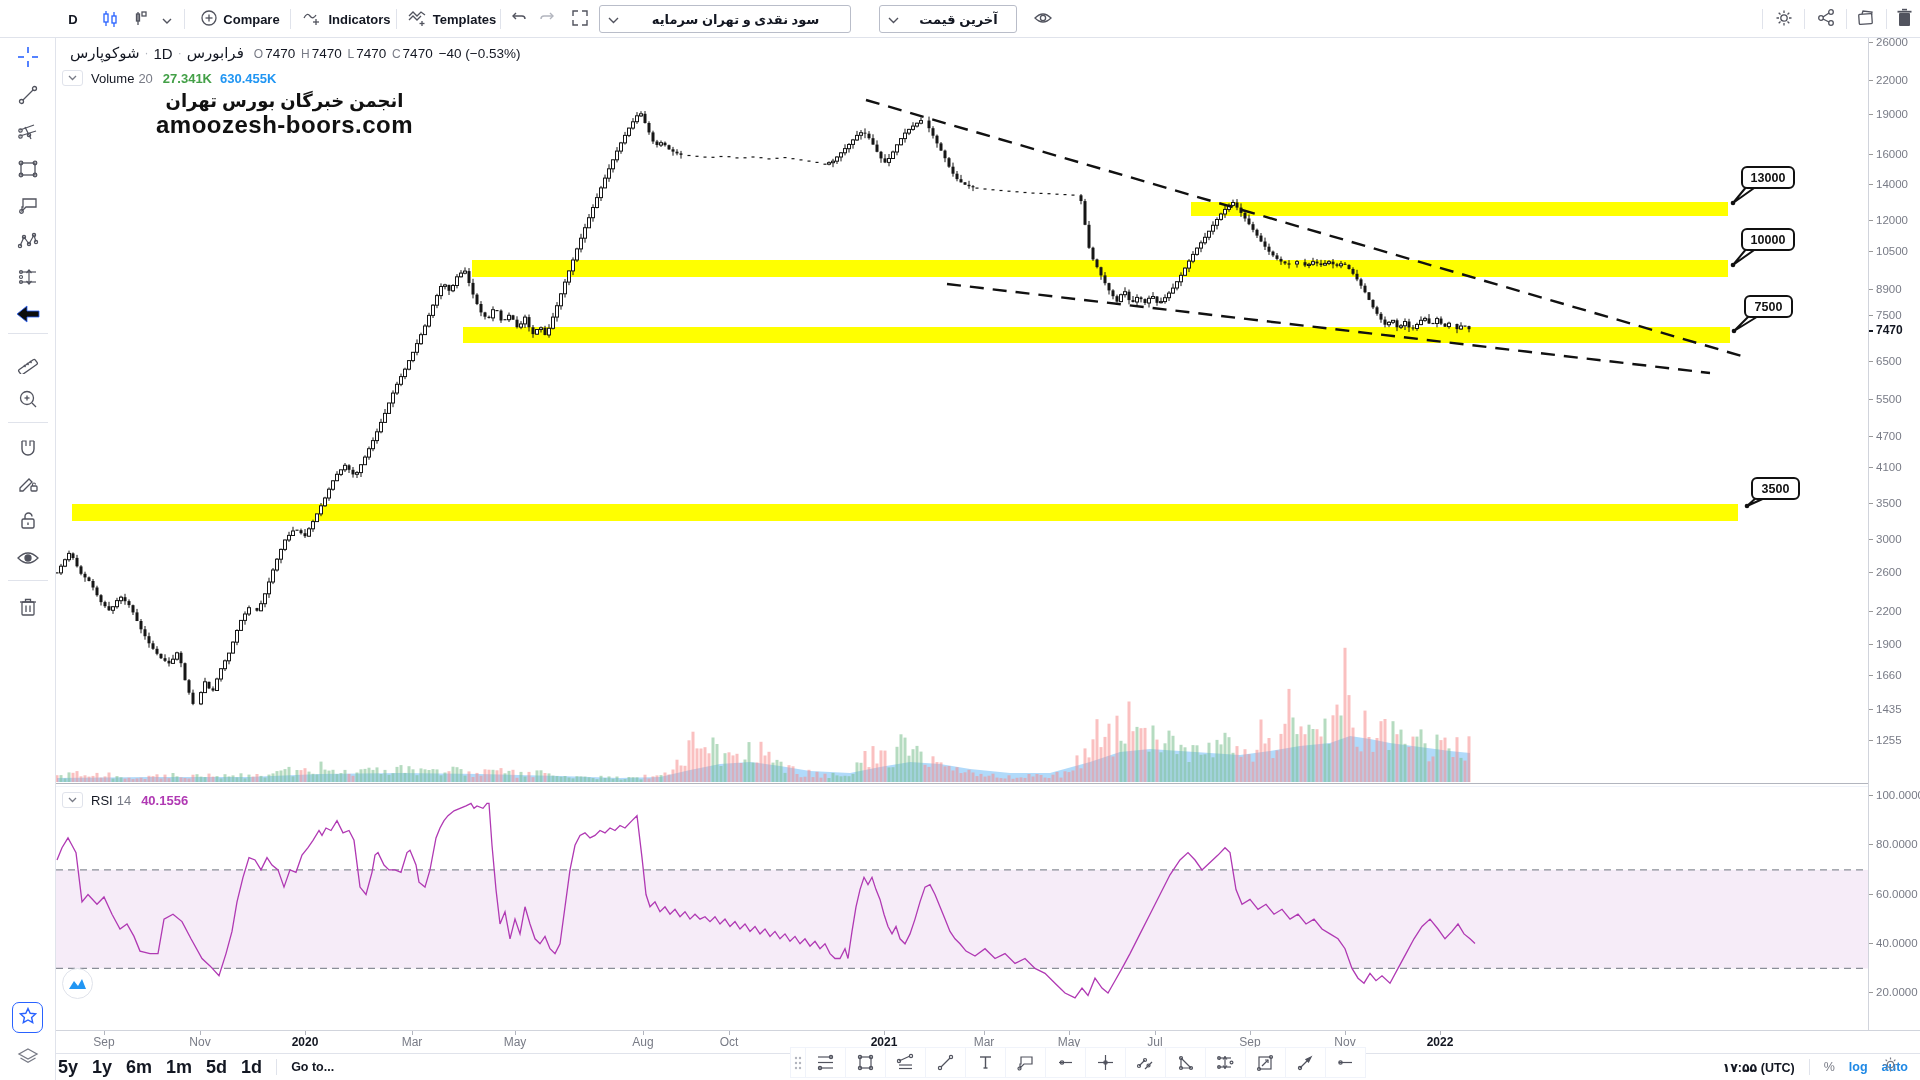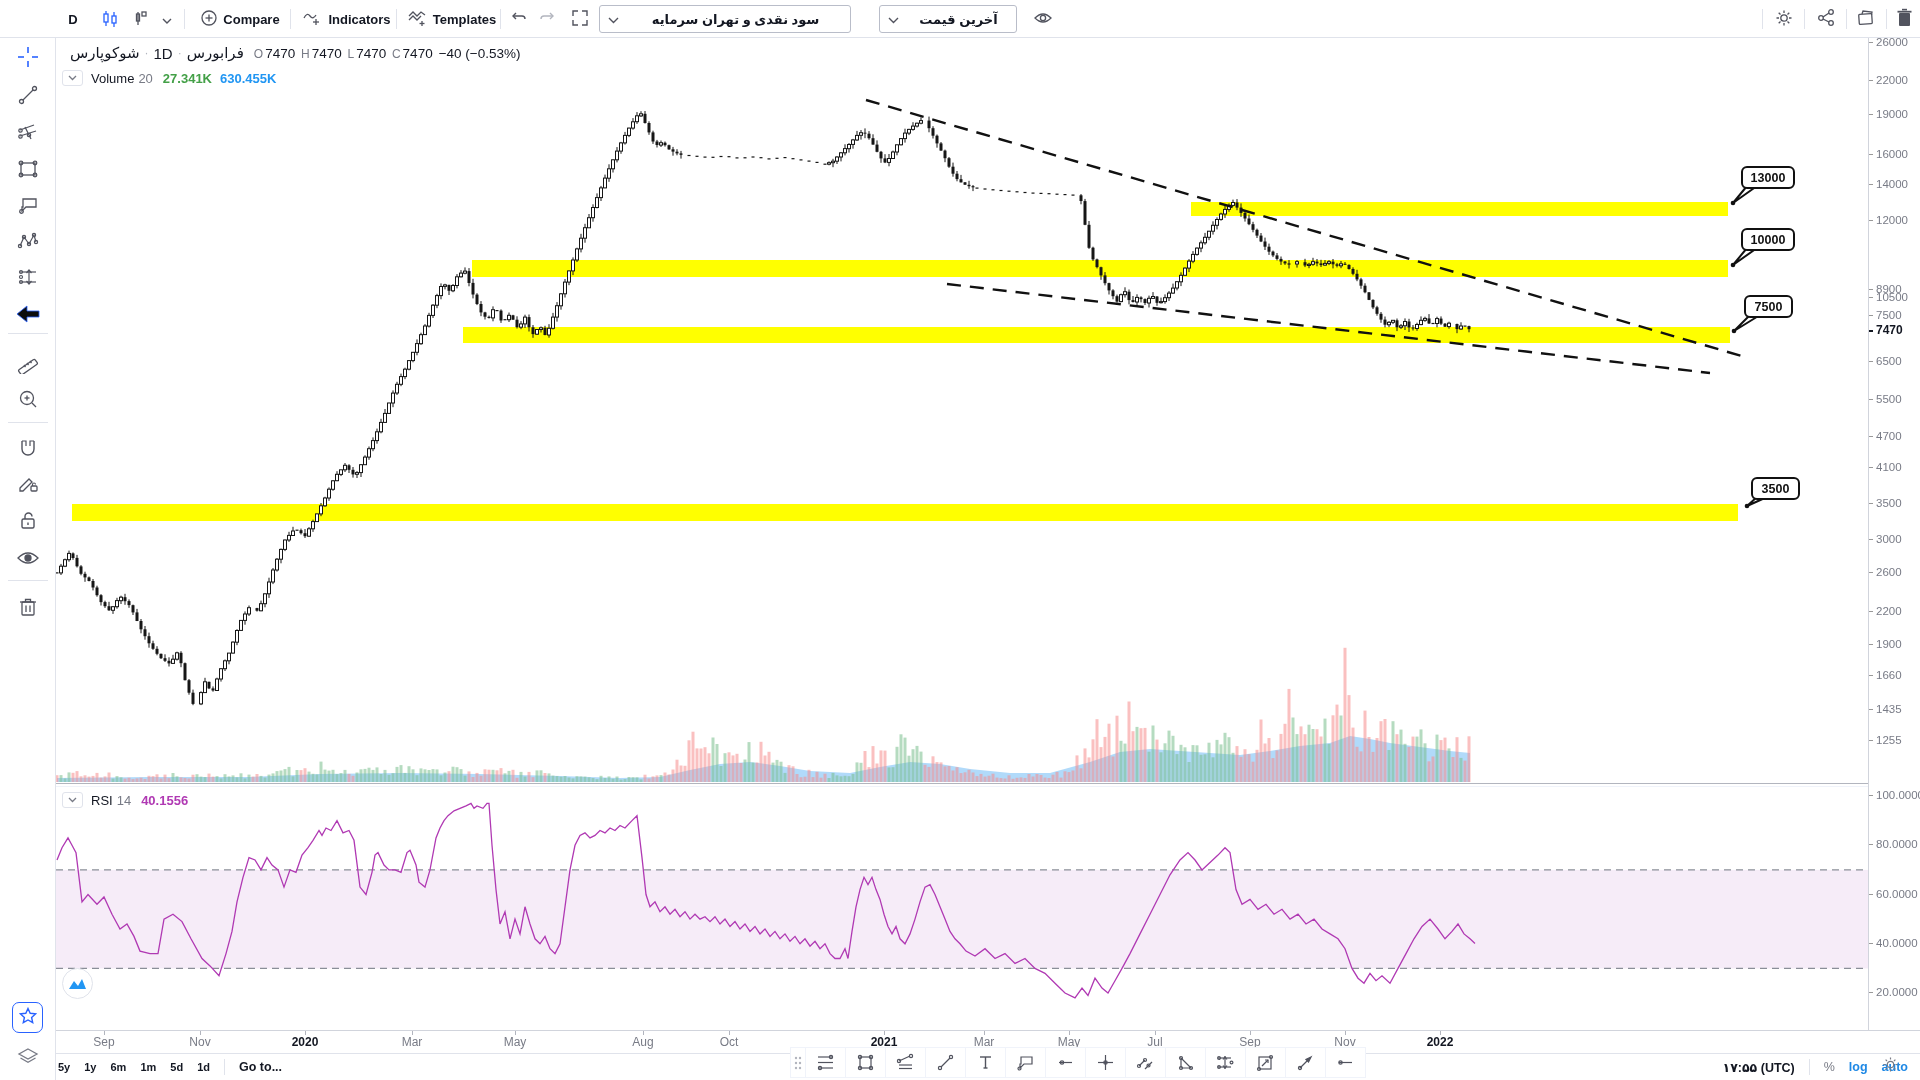--- a/index.html
+++ b/index.html
@@ -68,21 +68,21 @@
   .time-axis { position:absolute; left:0; top:1030px; width:1920px; height:23px; background:#fff;
                border-top:1px solid #d1d4dc; z-index:8; cursor:ew-resize; }
   .ta-label { position:absolute; top:4px; transform:translateX(-50%); font-size:12px; color:#787b86; }
   .ta-label.major { color:#131722; font-weight:bold; }
   .ta-tick { position:absolute; top:0; width:1px; height:4px; background:#b2b5be; }
 
   
   .bottom-bar { position:absolute; left:0; top:1053px; width:1920px; height:27px; background:#fff;
                 border-top:1px solid #e0e3eb; z-index:9; }
   .range-group { position:absolute; left:58px; top:0; height:26px; display:flex; align-items:center; gap:14px; }
-  .range-btn { font-size:11px; font-weight:bold; color:#131722; cursor:pointer; }
+  .range-btn { font-size:18px; font-weight:bold; color:#131722; cursor:pointer; }
   .goto-btn { font-size:12.5px; font-weight:bold; color:#131722; cursor:pointer; }
   .bb-sep { width:1px; height:16px; background:#e0e3eb; }
   .bb-right { position:absolute; right:12px; top:0; height:26px; display:flex; align-items:center; gap:14px; }
   .clock { font-size:12.5px; font-weight:600; color:#131722; cursor:pointer; }
   .pct-btn { font-size:12.5px; color:#787b86; cursor:pointer; }
   .log-btn,.auto-btn { font-size:12.5px; font-weight:600; color:#1e88e5; cursor:pointer; }
 
   
   .fav-bar { position:absolute; left:790px; top:1047px; height:31px; background:#fff; display:flex;
              align-items:center; z-index:12; border:1px solid #f0f3fa; }
@@ -1369,20 +1369,24 @@
         <svg width="9" height="6" viewBox="0 0 9 6" fill="none" stroke="#787b86" stroke-width="1.3">
           <polyline points="1,1 4.5,4.5 8,1"></polyline>
         </svg>
       </span>
     <span class="ind-title">Volume</span>
     <span class="ind-len">20</span>
     <span class="vol-v1" id="vol-v1" style="color: rgb(67, 160, 71);">27.341K</span>
     <span class="vol-v2" id="vol-v2" style="color: rgb(33, 150, 243);">630.455K</span>
   </div>
 
+  <div class="watermark">
+    <div class="wm1">انجمن خبرگان بورس تهران</div>
+    <div class="wm2">amoozesh-boors.com</div>
+  </div>
 
   <div class="pane-sep"></div>
   <div class="pane-sep2"></div>
 
   <div class="rsi-pane">
     <svg id="rsi-svg" width="1812" height="243">
         <rect x="0" y="82.9" width="1812" height="98.5" fill="rgba(171,71,188,0.10)"></rect>
         <line x1="0" y1="82.9" x2="1812" y2="82.9" stroke="#8a8e98" stroke-width="1.1" stroke-dasharray="7,5"></line>
         <line x1="0" y1="181.4" x2="1812" y2="181.4" stroke="#8a8e98" stroke-width="1.1" stroke-dasharray="7,5"></line>
         <polyline points="1.0,73.0 6.0,60.7 12.0,50.9 16.0,58.3 20.0,65.6 26.0,114.9 32.0,107.5 41.0,117.3 48.0,110.0 56.0,127.2 64.0,142.0 71.0,137.0 78.0,149.4 84.0,164.1 94.0,166.6 102.0,166.6 108.0,132.1 117.0,127.2 126.0,134.6 135.0,151.8 146.0,171.5 154.0,178.9 163.0,188.8 170.0,166.6 176.0,144.4 181.0,114.9 187.0,90.3 193.0,70.6 199.0,73.0 205.0,82.9 211.0,70.6 216.0,78.0 222.0,82.9 228.0,100.1 234.0,82.9 240.0,85.3 246.0,68.1 252.0,60.7 257.0,53.3 263.0,43.5 266.0,48.4 270.0,41.0 275.0,43.5 281.0,33.6 287.0,45.9 293.0,43.5 298.0,53.3 304.0,100.1 310.0,107.5 316.0,85.3 319.0,68.1 322.0,65.6 328.0,78.0 333.0,82.9 339.0,82.9 345.0,85.3 351.0,65.6 354.0,63.2 357.0,70.6 360.0,78.0 363.0,95.2 369.0,100.1 374.0,82.9 380.0,50.9 384.0,41.0 388.0,33.6 392.0,28.7 398.0,23.8 404.0,21.3 410.0,18.9 415.0,16.4 418.0,21.3 421.0,18.9 427.0,21.3 431.0,16.4 433.0,16.4 436.0,58.3 440.0,102.6 444.0,137.0 449.0,124.7 454.0,151.8 459.0,132.1 464.0,146.9 469.0,119.8 474.0,137.0 479.0,151.8 484.0,156.8 489.0,149.4 494.0,161.7 499.0,166.6 504.0,156.8 509.0,119.8 514.0,82.9 519.0,58.3 524.0,48.4 529.0,45.9 534.0,50.9 539.0,48.4 544.0,43.5 549.0,45.9 554.0,41.0 559.0,43.5 564.0,38.5 569.0,41.0 576.0,33.6 581.0,28.7 586.0,70.6 590.0,107.5 594.0,119.8 599.0,114.9 604.0,124.7 609.0,119.8 614.0,127.2 619.0,122.3 624.0,129.7 629.0,124.7 634.0,132.1 639.0,127.2 644.0,132.1 649.0,129.7 654.0,134.6 659.0,129.7 664.0,137.0 669.0,132.1 674.0,139.5 679.0,134.6 684.0,142.0 689.0,137.0 694.0,144.4 699.0,139.5 704.0,146.9 709.0,142.0 714.0,149.4 719.0,144.4 724.0,151.8 729.0,146.9 734.0,154.3 739.0,149.4 744.0,156.8 749.0,151.8 754.0,159.2 759.0,154.3 764.0,161.7 769.0,156.8 774.0,166.6 779.0,171.5 784.0,171.5 789.0,161.7 792.0,171.5 796.0,144.4 800.0,119.8 804.0,102.6 808.0,90.3 812.0,97.6 816.0,90.3 820.0,102.6 824.0,112.4 828.0,127.2 832.0,139.5 836.0,146.9 840.0,139.5 844.0,151.8 849.0,156.8 854.0,146.9 859.0,132.1 864.0,114.9 869.0,100.1 874.0,97.6 879.0,107.5 884.0,119.8 889.0,132.1 894.0,144.4 899.0,151.8 904.0,156.8 910.0,164.1 919.0,169.1 929.0,161.7 939.0,171.5 949.0,166.6 959.0,176.4 969.0,171.5 979.0,181.4 989.0,186.3 999.0,196.2 1009.0,206.0 1019.0,210.9 1026.0,201.1 1032.0,208.5 1039.0,191.2 1046.0,201.1 1052.0,206.0 1059.0,193.7 1066.0,181.4 1074.0,166.6 1084.0,146.9 1094.0,127.2 1104.0,107.5 1114.0,87.8 1124.0,73.0 1132.0,65.6 1139.0,73.0 1146.0,82.9 1154.0,75.5 1162.0,68.1 1169.0,60.7 1174.0,65.6 1180.0,102.6 1186.0,117.3 1194.0,112.4 1202.0,122.3 1210.0,117.3 1218.0,127.2 1226.0,122.3 1234.0,132.1 1242.0,127.2 1250.0,137.0 1258.0,132.1 1266.0,142.0 1274.0,146.9 1282.0,151.8 1289.0,161.7 1296.0,181.4 1302.0,191.2 1308.0,196.2 1314.0,186.3 1320.0,193.7 1326.0,188.8 1334.0,196.2 1342.0,181.4 1350.0,166.6 1358.0,151.8 1366.0,139.5 1374.0,132.1 1382.0,142.0 1389.0,151.8 1396.0,144.4 1402.0,137.0 1408.0,146.9 1414.0,151.8 1419.0,156.4 " fill="none" stroke="#b039b3" stroke-width="1.3"></polyline>
@@ -1409,21 +1413,21 @@
   <div class="price-axis" id="price-axis">
     <div class="pa-current" id="current-price-label" style="top: 284px; height: 17px; line-height: 17px;">
       <span class="dash" style="display:inline-block;width:4px;height:1.5px;background:#131722;vertical-align:middle;margin-right:3px;"></span><span>7470</span>
     </div>
   <div class="pa-tick" style="top: -2px;"><span class="dash"></span>26000</div>
       <div class="pa-tick" style="top: 36px;"><span class="dash"></span>22000</div>
       <div class="pa-tick" style="top: 70px;"><span class="dash"></span>19000</div>
       <div class="pa-tick" style="top: 110px;"><span class="dash"></span>16000</div>
       <div class="pa-tick" style="top: 140px;"><span class="dash"></span>14000</div>
       <div class="pa-tick" style="top: 176px;"><span class="dash"></span>12000</div>
-      <div class="pa-tick" style="top: 207px; margin-top: 46px;"><span class="dash"></span>10500</div>
+      <div class="pa-tick" style="top: 207px;"><span class="dash"></span>10500</div>
       <div class="pa-tick" style="top: 245px;"><span class="dash"></span>8900</div>
       <div class="pa-tick" style="top: 317px;"><span class="dash"></span>6500</div>
       <div class="pa-tick" style="top: 355px;"><span class="dash"></span>5500</div>
       <div class="pa-tick" style="top: 392px;"><span class="dash"></span>4700</div>
       <div class="pa-tick" style="top: 423px;"><span class="dash"></span>4100</div>
       <div class="pa-tick" style="top: 459px;"><span class="dash"></span>3500</div>
       <div class="pa-tick" style="top: 495px;"><span class="dash"></span>3000</div>
       <div class="pa-tick" style="top: 528px;"><span class="dash"></span>2600</div>
       <div class="pa-tick" style="top: 567px;"><span class="dash"></span>2200</div>
       <div class="pa-tick" style="top: 600px;"><span class="dash"></span>1900</div>

